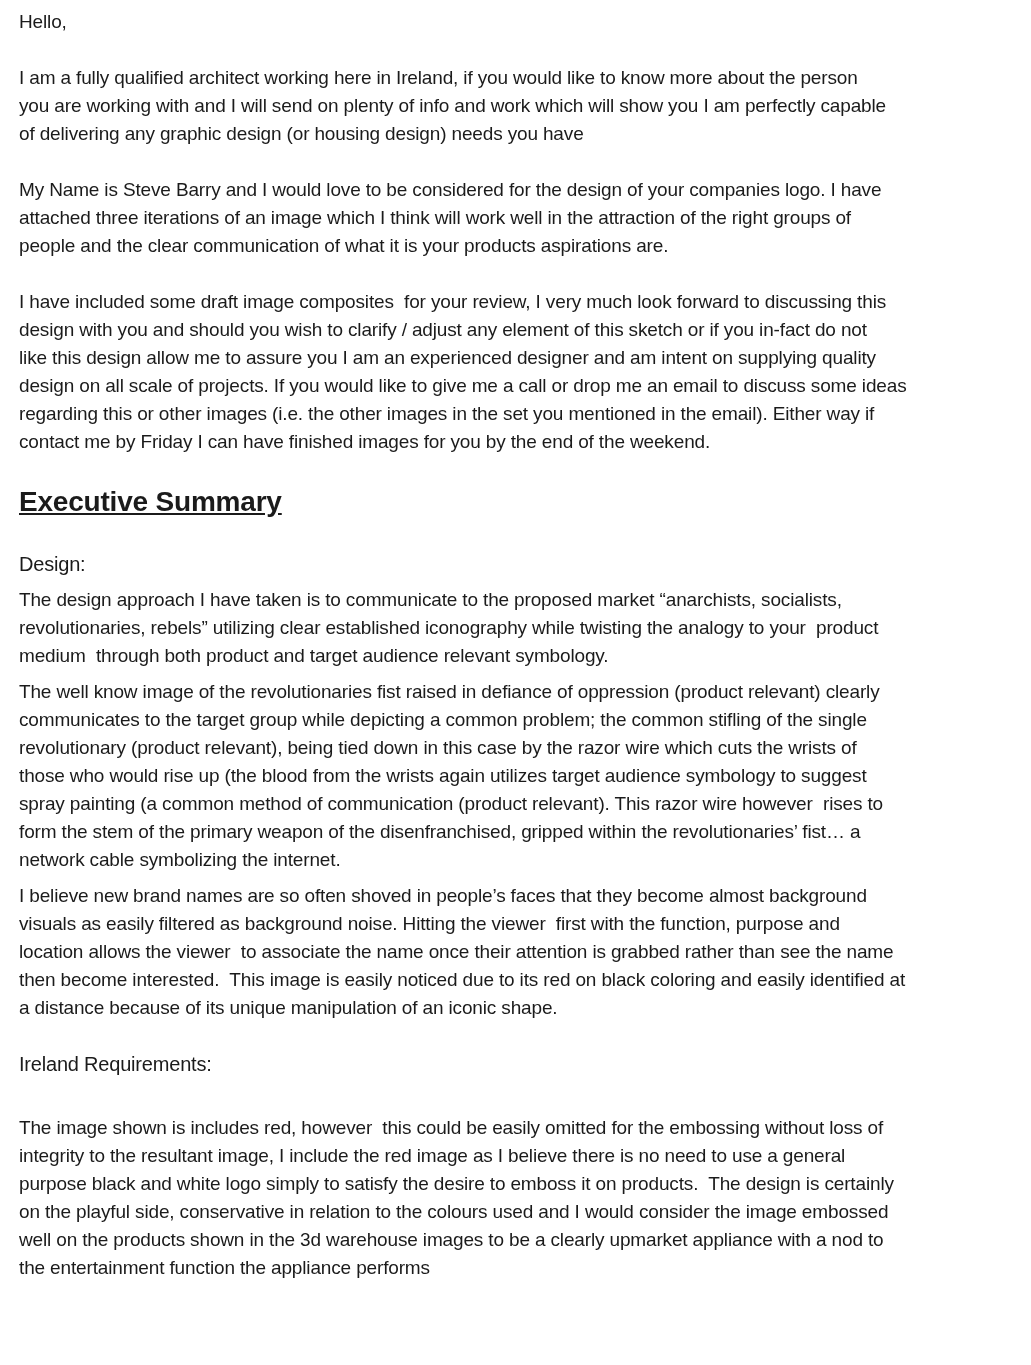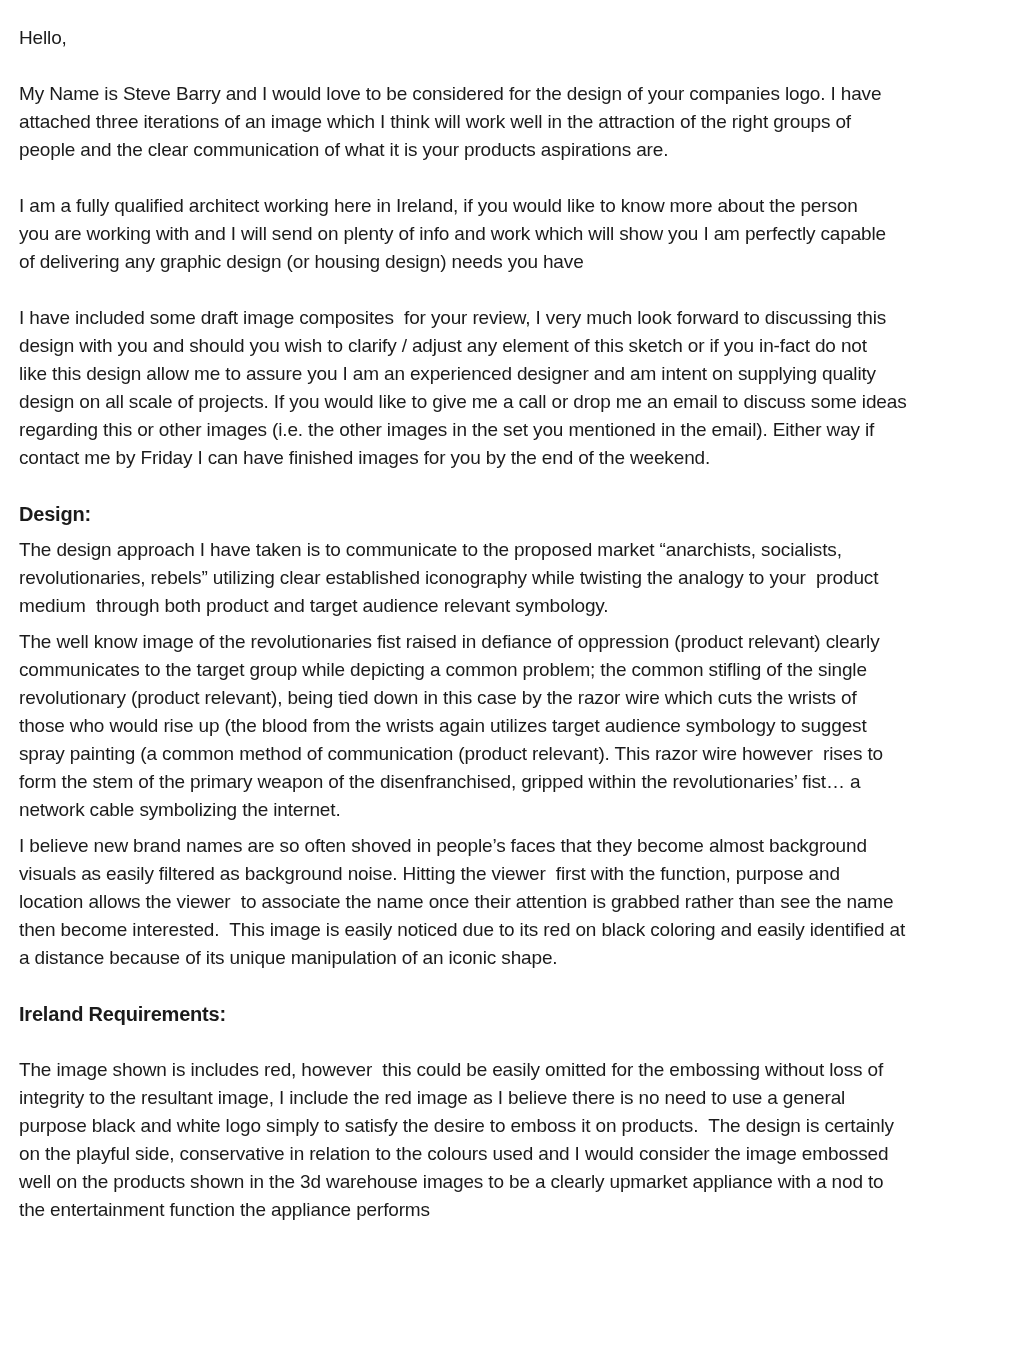--- a/index.html
+++ b/index.html
@@ -18,69 +18,70 @@
     overflow: hidden;
   }
   .para {
     white-space: pre-wrap;
     font-size: 19px;
     line-height: 28px;
     letter-spacing: -0.15px;
     margin: 28px 0 0 0;
   }
   .para.first {
-    margin-top: 16px;
+    margin-top: 0;
   }
   .doc-heading {
     font-size: 28px;
     line-height: 40px;
     font-weight: bold;
     text-decoration: underline;
     letter-spacing: -0.2px;
     margin: 26px 0 0 0;
   }
   .section {
     margin: 0;
   }
   .sec-title {
     font-size: 20px;
     line-height: 28px;
-    font-weight: bold;
+    font-weight: normal;
     letter-spacing: -0.2px;
     margin: 28px 0 0 0;
   }
   .sec-body {
     margin-top: 8px;
   }
   .sec-body.gap {
-    margin-top: 28px;
+    margin-top: 36px;
   }
 </style>
 </head>
 <body>
 
 <div class="page">
 
   <p class="para first">Hello,</p>
 
+  <p class="para">I am a fully qualified architect working here in Ireland, if you would like to know more about the person
+you are working with and I will send on plenty of info and work which will show you I am perfectly capable
+of delivering any graphic design (or housing design) needs you have</p>
+
   <p class="para">My Name is Steve Barry and I would love to be considered for the design of your companies logo. I have
 attached three iterations of an image which I think will work well in the attraction of the right groups of
 people and the clear communication of what it is your products aspirations are.</p>
-
-  <p class="para">I am a fully qualified architect working here in Ireland, if you would like to know more about the person
-you are working with and I will send on plenty of info and work which will show you I am perfectly capable
-of delivering any graphic design (or housing design) needs you have</p>
 
   <p class="para">I have included some draft image composites  for your review, I very much look forward to discussing this
 design with you and should you wish to clarify / adjust any element of this sketch or if you in-fact do not
 like this design allow me to assure you I am an experienced designer and am intent on supplying quality
 design on all scale of projects. If you would like to give me a call or drop me an email to discuss some ideas
 regarding this or other images (i.e. the other images in the set you mentioned in the email). Either way if
 contact me by Friday I can have finished images for you by the end of the weekend.</p>
 
+  <h1 class="doc-heading">Executive Summary</h1>
 
   <div class="section">
     <h2 class="sec-title">Design:</h2>
     <p class="para sec-body">The design approach I have taken is to communicate to the proposed market “anarchists, socialists,
 revolutionaries, rebels” utilizing clear established iconography while twisting the analogy to your  product
 medium  through both product and target audience relevant symbology.</p>
   </div>
 
   <div class="section">
     <p class="para sec-body">The well know image of the revolutionaries fist raised in defiance of oppression (product relevant) clearly

